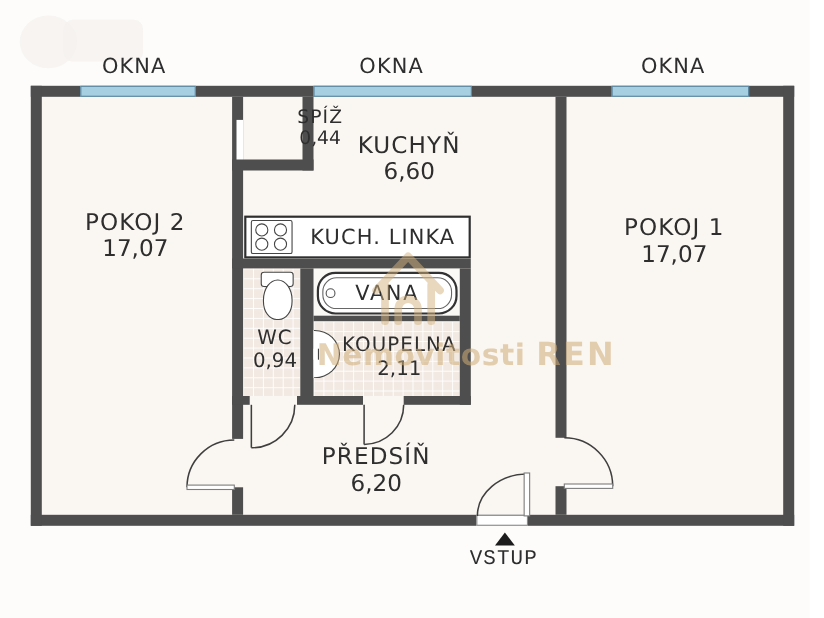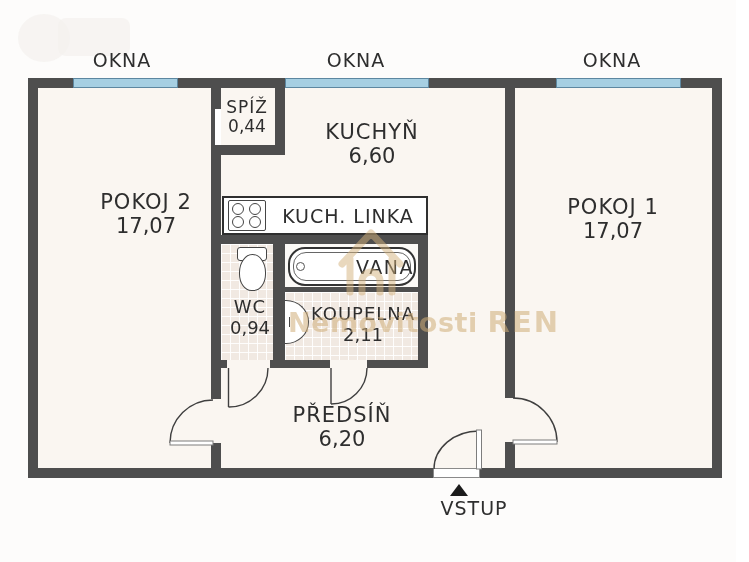--- a/index.html
+++ b/index.html
@@ -17,36 +17,36 @@
                      linear-gradient(90deg,rgba(255,255,255,.9) 1px,transparent 1px);
     background-size:9px 9px;}
   .alcove{position:absolute;background:#fbf9f6;}
   .window{position:absolute;top:78px;height:8px;background:var(--window-fill);
     border:1px solid var(--window-border);}
   .okna-label,.vstup-label{position:absolute;transform:translate(-50%,-50%);
     font-size:19px;letter-spacing:1px;color:var(--label);font-weight:500;white-space:nowrap;}
   .room-label{position:absolute;transform:translate(-50%,-50%);text-align:center;
     color:var(--label);font-weight:500;line-height:1.14;white-space:nowrap;}
   .room-label .nm{letter-spacing:1px;}
-  .rl-21{font-size:21px;} .rl-19{font-size:18px;} .rl-18{font-size:18px;} .rl-17{font-size:17px;}
+  .rl-21{font-size:21px;} .rl-19{font-size:18px;} .rl-18{font-size:18px;} .rl-17{font-size:17px;margin-left:44px;}
   .band{position:absolute;left:222px;top:196px;width:206px;height:39px;background:var(--fixture-fill);
     border:2px solid #2f2f2f;box-sizing:border-box;display:flex;align-items:center;}
   .stove{position:absolute;left:4px;top:2px;width:38px;height:31px;border:1.5px solid #454545;
     box-sizing:border-box;border-radius:2px;}
   .burner{position:absolute;width:12px;height:12px;border:1.5px solid #454545;border-radius:50%;box-sizing:border-box;}
   .band-label{position:absolute;left:46px;right:0;text-align:center;font-size:19px;
     letter-spacing:1px;color:var(--label);font-weight:500;}
   .tub{position:absolute;left:288px;top:247px;width:128px;height:39px;background:var(--fixture-fill);
     border:2px solid #333;border-radius:17px;box-sizing:border-box;}
   .tub-inner{position:absolute;left:3px;top:3px;right:3px;bottom:3px;border:1.2px solid #666;
     border-radius:13px;box-sizing:border-box;}
   .tub-drain{position:absolute;left:6px;top:13px;width:9px;height:9px;border:1.3px solid #555;
     border-radius:50%;box-sizing:border-box;}
   .tub-label{position:absolute;left:0;right:0;top:50%;transform:translateY(-52%);
-    text-align:right;font-size:19px;letter-spacing:1.5px;color:var(--label);font-weight:500;}
+    text-align:center;font-size:19px;letter-spacing:1.5px;color:var(--label);font-weight:500;}
   .wc-tank{position:absolute;left:237px;top:247px;width:30px;height:14px;background:var(--fixture-fill);
     border:1.5px solid #454545;border-radius:3px;box-sizing:border-box;}
   .wc-bowl{position:absolute;left:239px;top:254px;width:27px;height:37px;background:var(--fixture-fill);
     border:1.5px solid #454545;border-radius:50% 50% 46% 46%;box-sizing:border-box;}
   .sink{position:absolute;left:285px;top:300px;width:24px;height:44px;background:var(--fixture-fill);
     border:1.5px solid #454545;border-left:none;border-radius:0 24px 24px 0 / 0 23px 23px 0;box-sizing:border-box;}
   .sink-notch{position:absolute;left:285px;top:317px;width:5px;height:10px;background:var(--fixture-fill);
     border-right:1.5px solid #454545;box-sizing:border-box;}
   .notch{position:absolute;background:#fff;}
   .threshold{position:absolute;left:433px;top:468px;width:47px;height:10px;background:#fff;
@@ -120,21 +120,21 @@
     <span class="tub-label">VANA</span>
   </div>
 
   <div class="wc-tank"></div>
   <div class="wc-bowl"></div>
   <div class="sink"></div>
   <div class="sink-notch"></div>
 
   <div class="threshold"></div>
   <div class="arrow-up"></div>
-  <span class="vstup-label" style="left:474px;top:508px;">VSTUP</span>
+  <span class="vstup-label" style="left:458px;top:508px;font-family:Liberation Mono, monospace;">VSTUP</span>
 
   <svg class="overlay" width="749" height="562" viewBox="0 0 749 562">
     <g stroke="#3f3f3f" stroke-width="1.4" fill="none">
       <path d="M 170,443 A 43 43 0 0 1 213,400"></path>
       <path d="M 557,442 A 44 44 0 0 0 513,398"></path>
       <path d="M 228.5,407 A 39 39 0 0 0 268,368"></path>
       <path d="M 228.5,368 L 228.5,407"></path>
       <path d="M 331,404 A 36 36 0 0 0 367,368"></path>
       <path d="M 331,368 L 331,404"></path>
       <path d="M 479,431 A 45 38 0 0 0 434,469"></path>
@@ -142,21 +142,21 @@
     <g fill="#ffffff" stroke="#7d7d7d" stroke-width="1">
       <rect x="170" y="441" width="43" height="4"></rect>
       <rect x="513" y="440" width="44" height="4"></rect>
       <rect x="476.5" y="430" width="5" height="39"></rect>
     </g>
     <g stroke="#d4b27c" stroke-width="7" fill="none" opacity="0.5" stroke-linejoin="round" stroke-linecap="round">
       <path d="M 342,264 L 371,233 L 400,264 M 350,259 L 350,292 M 392,259 L 392,292 M 362,292 L 362,281 A 9 9 0 0 1 380,281 L 380,292"></path>
     </g>
   </svg>
 
-  <div class="room-label rl-21" style="left:123px;top:215px;margin-left:23px;">
+  <div class="room-label rl-21" style="left:123px;top:215px;">
     <div class="nm">POKOJ 2</div>
     <div>17,07</div>
   </div>
   <div class="room-label rl-21" style="left:613px;top:220px;">
     <div class="nm">POKOJ 1</div>
     <div>17,07</div>
   </div>
   <div class="room-label rl-21" style="left:372px;top:145px;">
     <div class="nm">KUCHYŇ</div>
     <div>6,60</div>

